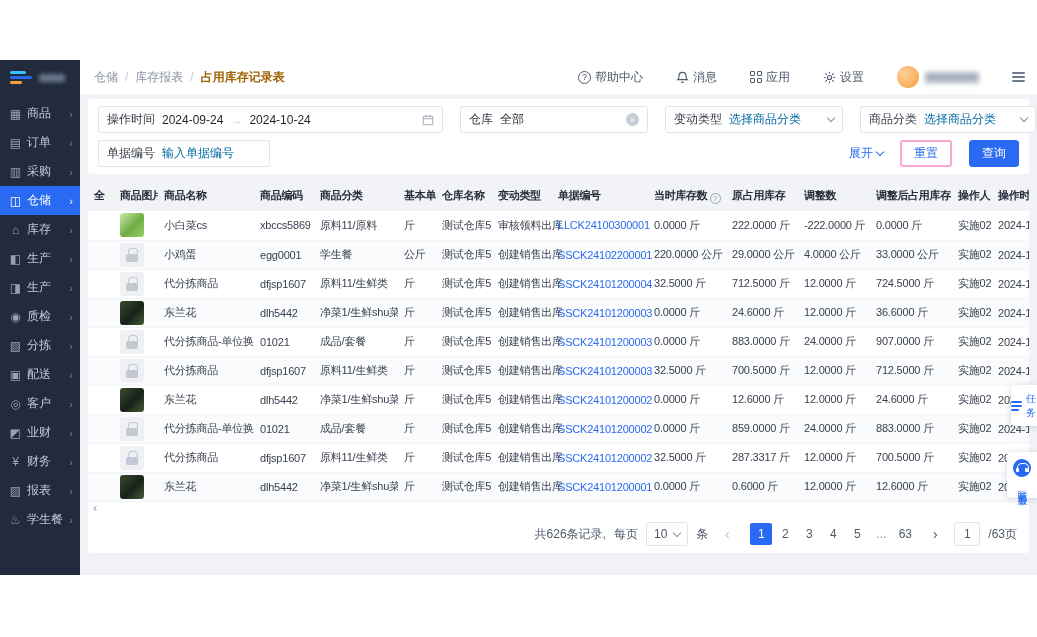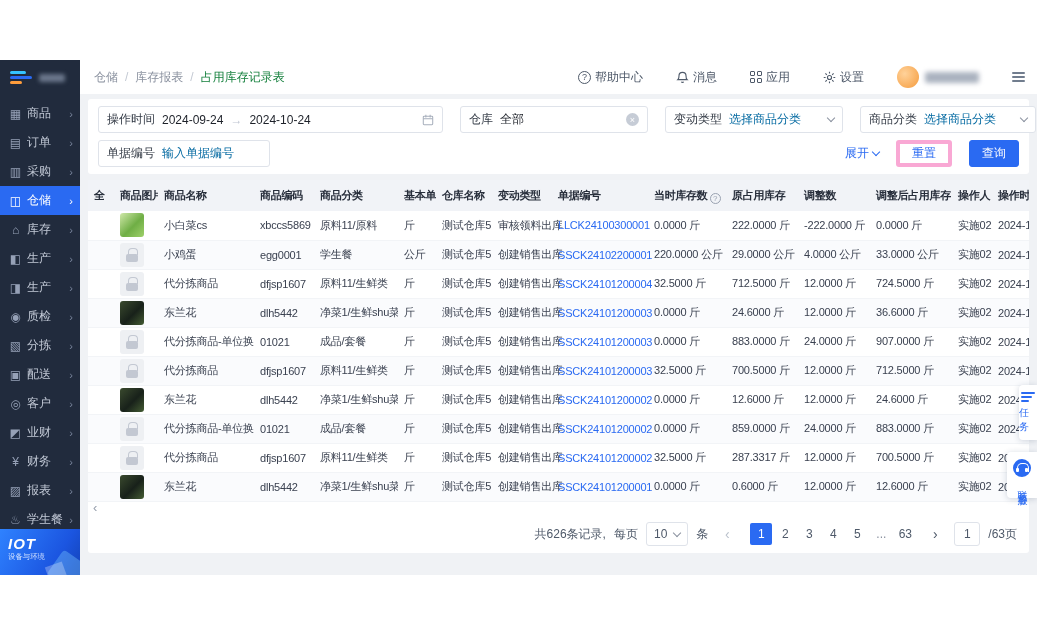--- a/index.html
+++ b/index.html
@@ -21,21 +21,21 @@
 .iot{height:46px;flex:none;background:linear-gradient(120deg,#2f82ff,#1b55e0 70%,#1443b8);position:relative;overflow:hidden;padding:6px 0 0 8px}
 .iot:before{content:"";position:absolute;right:-8px;bottom:-12px;width:36px;height:30px;background:rgba(120,200,255,.38);transform:rotate(35deg);border-radius:4px}
 .iot:after{content:"";position:absolute;right:15px;bottom:-5px;width:18px;height:16px;background:rgba(255,255,255,.28);transform:rotate(-20deg)}
 .iot-title{color:#fff;font-size:15px;font-weight:bold;font-style:italic;letter-spacing:1px;line-height:17px}
 .iot-sub{color:#cfe0ff;font-size:9px;transform:scale(.82);transform-origin:left top}
 
 .main{flex:1;display:flex;flex-direction:column;min-width:0;position:relative}
 .topbar{height:34px;background:#fff;display:flex;align-items:center;padding:0 12px 0 14px;flex:none}
 .crumb{display:flex;align-items:center;font-size:12px;color:#8a919f}
 .crumb span:not(:last-child):after{content:"/";margin:0 7px;color:#c3c9d3}
-.crumb .cur{color:#15803d;font-weight:normal}
+.crumb .cur{color:#a16207;font-weight:bold}
 .top-right{margin-left:auto;display:flex;align-items:center;gap:33px;font-size:12px;color:#4e5969}
 .top-act{display:flex;align-items:center;gap:4px;cursor:pointer}
 .qicon{width:13px;height:13px;border:1px solid #4e5969;border-radius:50%;display:inline-flex;align-items:center;justify-content:center;font-size:9px;flex:none}
 .qicon:before{content:"?"}
 .grid-ico{width:12px;height:12px;display:grid;grid-template-columns:1fr 1fr;gap:2px;flex:none}
 .grid-ico i{border:1px solid #4e5969;border-radius:1px}
 .user{display:flex;align-items:center;gap:6px}
 .avatar{width:22px;height:22px;border-radius:50%;background:radial-gradient(circle at 35% 35%,#ffd29a,#f59b3c);flex:none}
 .uname{width:54px;height:11px;background:#aab2bf;border-radius:2px;filter:blur(2.5px)}
 .burger{width:13px;display:flex;flex-direction:column;gap:2.5px;cursor:pointer}
@@ -49,21 +49,21 @@
 .f-value{color:#1d2129;white-space:nowrap}
 .f-ph{color:#0369a1;white-space:nowrap}
 .range-arrow{color:#c0c6d2}.range-arrow:before{content:"→"}
 .sp{flex:1}
 .clear-ico{width:13px;height:13px;border-radius:50%;background:#c6ccd6;color:#fff;font-size:9px;display:inline-flex;align-items:center;justify-content:center;cursor:pointer;flex:none}
 .clear-ico:before{content:"×"}
 .chev-down{width:6px;height:6px;border-right:1.2px solid #8a919f;border-bottom:1.2px solid #8a919f;transform:rotate(45deg);margin-top:-3px;flex:none}
 .link-expand{color:#2a6af2;font-size:12px;display:inline-flex;align-items:center;gap:4px;cursor:pointer}
 .link-expand .chev-down{border-color:#2a6af2}
 .btn{height:27px;border-radius:3px;font-size:12px;display:inline-flex;align-items:center;justify-content:center;padding:0 12px;cursor:pointer;white-space:nowrap}
-.btn-outline{border:4px solid #f9a8d4;color:#2a6af2;background:#fff}
+.btn-outline{border:2px solid #f9a8d4;color:#2a6af2;background:#fff}
 .btn-primary{background:#2a6af2;color:#fff;border:1px solid #2a6af2}
 
 .table-card{background:#fff;border-radius:3px;flex:1;margin-top:6px;margin-bottom:22px;display:flex;flex-direction:column;min-height:0;position:relative}
 .table-wrap{overflow:hidden;flex:none}
 table{border-collapse:collapse;table-layout:fixed;width:1010px}
 thead th{background:#f1f3f7;height:31px;font-size:11px;color:#272e3b;font-weight:bold;text-align:left;padding:0 6px;white-space:nowrap;overflow:hidden;letter-spacing:-.3px}
 tbody td{height:29px;font-size:11px;color:#3a4150;padding:0 6px;white-space:nowrap;border-bottom:1px solid #f2f4f7;letter-spacing:-.2px}
 tbody tr:nth-child(even){background:#fafbfd}
 td.clip{overflow:hidden}
 .doclink{color:#2a6af2;cursor:pointer;font-size:11px;letter-spacing:-.2px}
@@ -82,21 +82,21 @@
 .pp-box{border:1px solid #dfe3ea;border-radius:3px;height:24px;display:flex;align-items:center;padding:0 7px;gap:7px;cursor:pointer}
 .pages{display:flex;align-items:center;gap:2px;margin-left:4px}
 .pg{min-width:22px;height:22px;border-radius:2px;display:inline-flex;align-items:center;justify-content:center;cursor:pointer;color:#4e5969;padding:0 3px}
 .pg.active{background:#2a6af2;color:#fff}
 .pg.dots{color:#8a919f;cursor:default}
 .pg-nav{min-width:22px;height:22px;display:inline-flex;align-items:center;justify-content:center;cursor:pointer}
 .pg-prev{color:#b9c0cb}.pg-prev:before{content:"‹";font-size:14px}
 .pg-next{color:#4e5969}.pg-next:before{content:"›";font-size:14px}
 .jump-box{border:1px solid #dfe3ea;border-radius:3px;min-width:26px;height:24px;display:inline-flex;align-items:center;justify-content:center;padding:0 5px}
 
-.float-task{position:absolute;right:0;top:385px;width:18px;background:#fff;border-radius:4px 0 0 4px;box-shadow:0 1px 6px rgba(31,50,88,.2);display:flex;flex-direction:column;align-items:center;padding:7px 0 6px;gap:4px;z-index:5;cursor:pointer}
+.float-task{position:absolute;right:0;top:385px;width:26px;background:#fff;border-radius:4px 0 0 4px;box-shadow:0 1px 6px rgba(31,50,88,.2);display:flex;flex-direction:row;align-items:center;padding:7px 0 6px;gap:4px;z-index:5;cursor:pointer}
 .task-ico{width:14px;display:flex;flex-direction:column;gap:2px}
 .task-ico i{height:2px;background:#2a6af2;border-radius:1px}
 .task-ico i:nth-child(2){width:11px}.task-ico i:nth-child(3){width:8px}
 .float-task span{font-size:10px;color:#2a6af2}
 .float-service{position:absolute;right:0;top:452px;width:30px;background:#fff;border-radius:4px 0 0 4px;box-shadow:0 1px 6px rgba(31,50,88,.2);display:flex;flex-direction:column;align-items:center;padding:7px 0 8px;gap:5px;z-index:5;cursor:pointer}
 .svc-ico{width:18px;height:18px;border-radius:50%;background:#2a6af2;position:relative;flex:none}
 .svc-ico:before{content:"";position:absolute;left:4px;top:4px;width:10px;height:8px;border:1.5px solid #fff;border-bottom:none;border-radius:5px 5px 0 0}
 .svc-ico:after{content:"";position:absolute;left:3px;top:9px;width:3px;height:4px;background:#fff;border-radius:1px;box-shadow:9px 0 0 #fff}
 .float-service span{writing-mode:vertical-rl;font-size:10px;color:#2a6af2;letter-spacing:2px}
 svg{flex:none}
@@ -185,24 +185,20 @@
           <span class="s-ico">▨</span>
           <span class="s-label">报表</span>
           <span class="s-chev">›</span>
         </div>
         <div class="side-item">
           <span class="s-ico">♨</span>
           <span class="s-label">学生餐</span>
           <span class="s-chev">›</span>
         </div>
       </nav>
-    <div class="iot">
-      <div class="iot-title">IOT</div>
-      <div class="iot-sub">设备与环境</div>
-    </div>
   </aside>
 
   <div class="main">
 
     <header class="topbar">
       <div class="crumb">
         <span>仓储</span>
         <span>库存报表</span>
         <span class="cur">占用库存记录表</span>
       </div>

